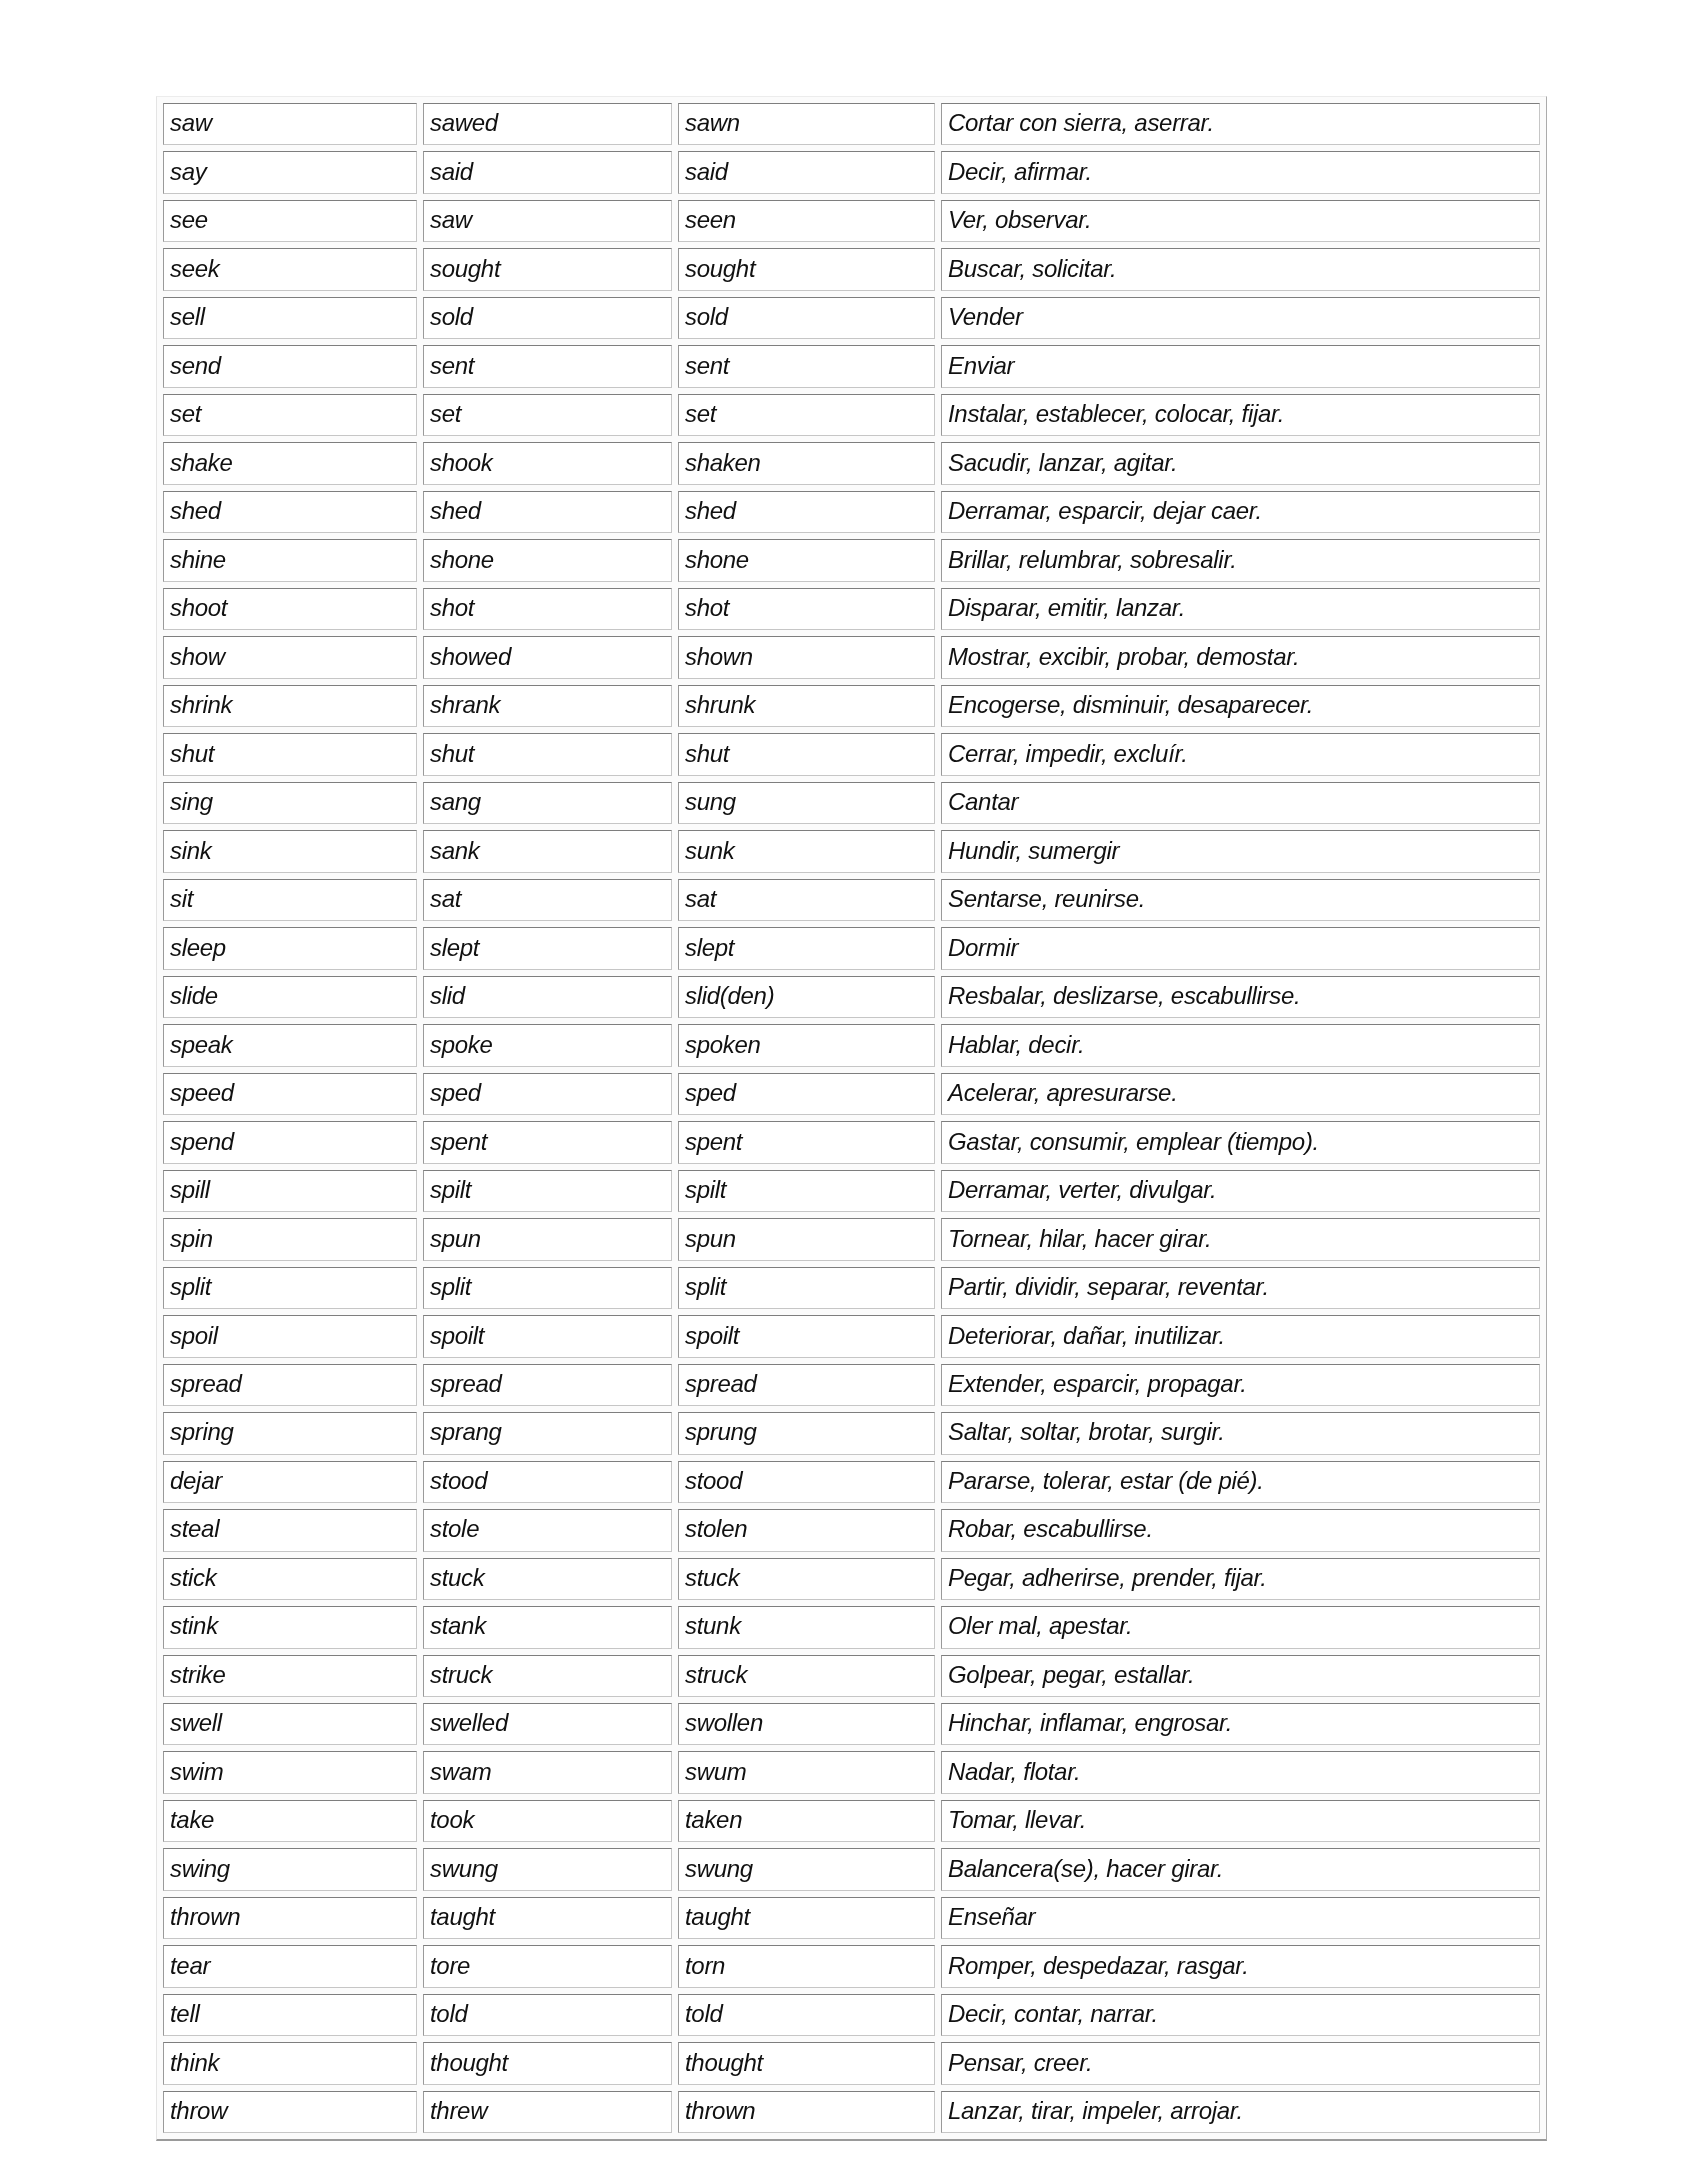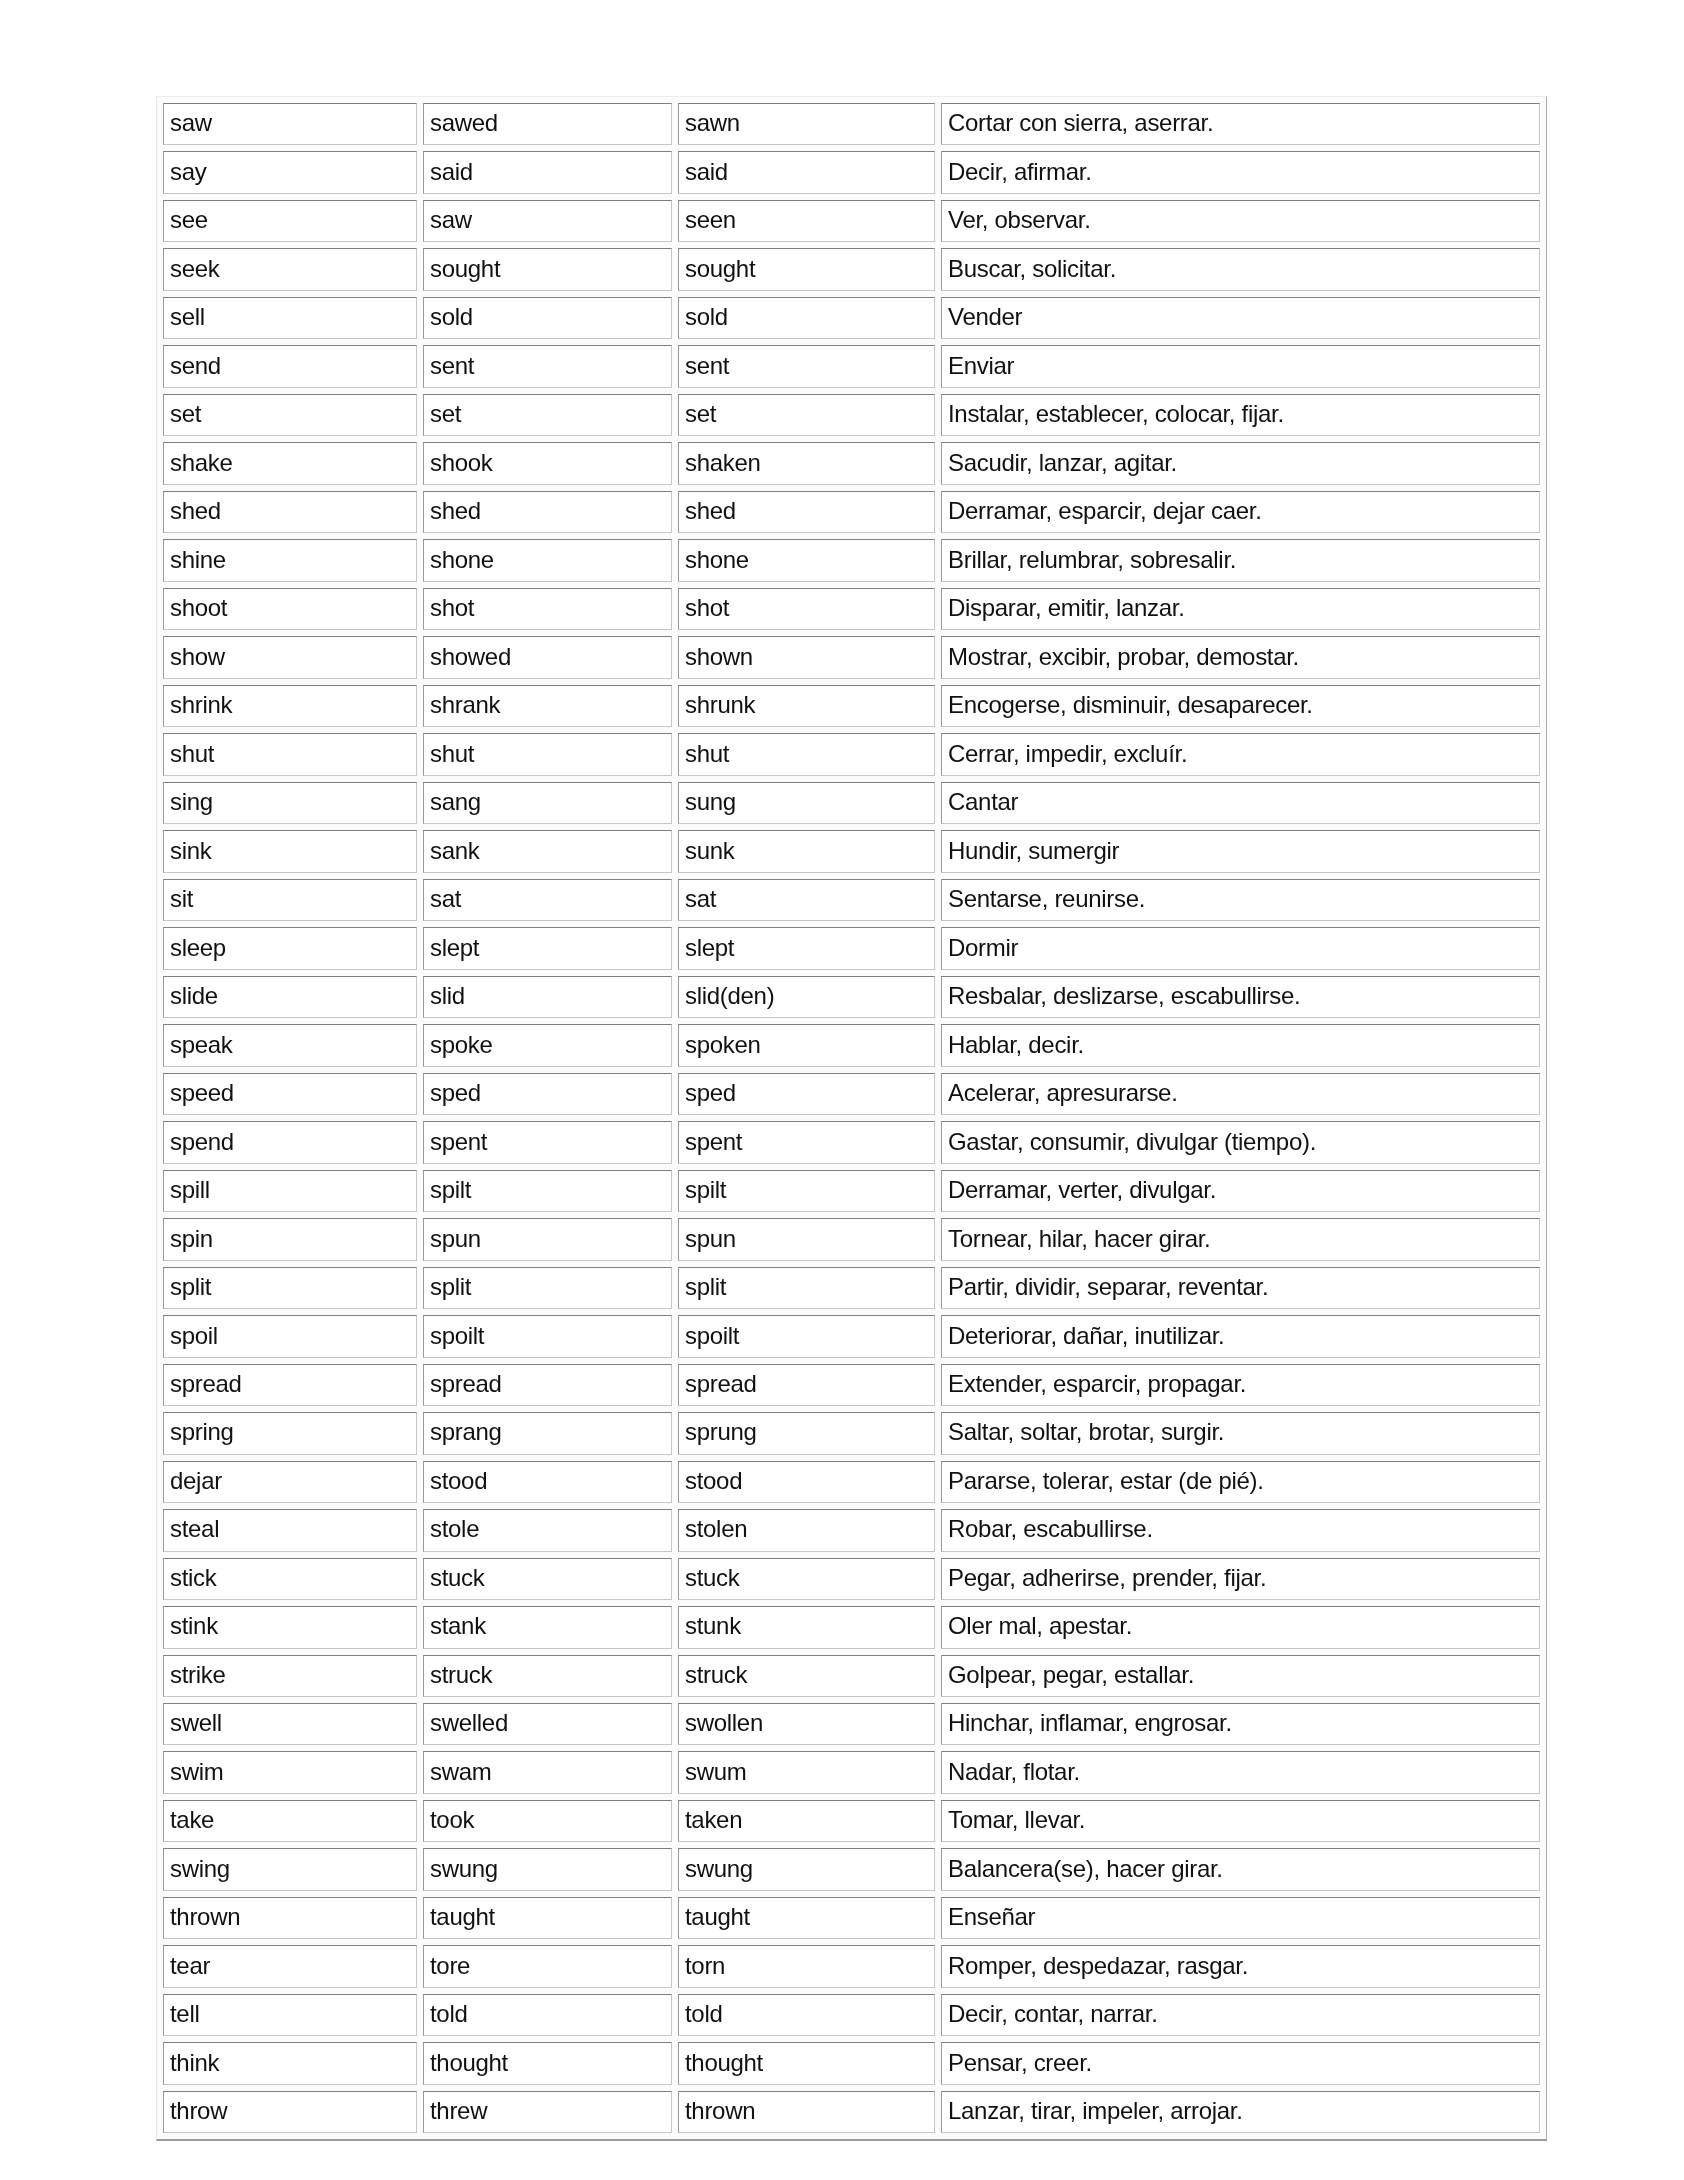--- a/index.html
+++ b/index.html
@@ -7,20 +7,21 @@
     padding: 0;
     background: #ffffff;
     font-family: "Liberation Sans", "DejaVu Sans", sans-serif;
   }
   .page {
     position: relative;
     width: 1685px;
     height: 2181px;
     background: #ffffff;
     overflow: hidden;
+    font-style: italic;
   }
   table.verbs {
     position: absolute;
     left: 156px;
     top: 96px;
     width: 1391px;
     table-layout: fixed;
     border-collapse: separate;
     border-spacing: 6.8px 6px;
     
@@ -186,21 +187,21 @@
         <tr>
           <td>speed</td>
           <td>sped</td>
           <td>sped</td>
           <td>Acelerar, apresurarse.</td>
         </tr>
         <tr>
           <td>spend</td>
           <td>spent</td>
           <td>spent</td>
-          <td>Gastar, consumir, divulgar (tiempo).</td>
+          <td>Gastar, consumir, emplear (tiempo).</td>
         </tr>
         <tr>
           <td>spill</td>
           <td>spilt</td>
           <td>spilt</td>
           <td>Derramar, verter,  divulgar.</td>
         </tr>
         <tr>
           <td>spin</td>
           <td>spun</td>

